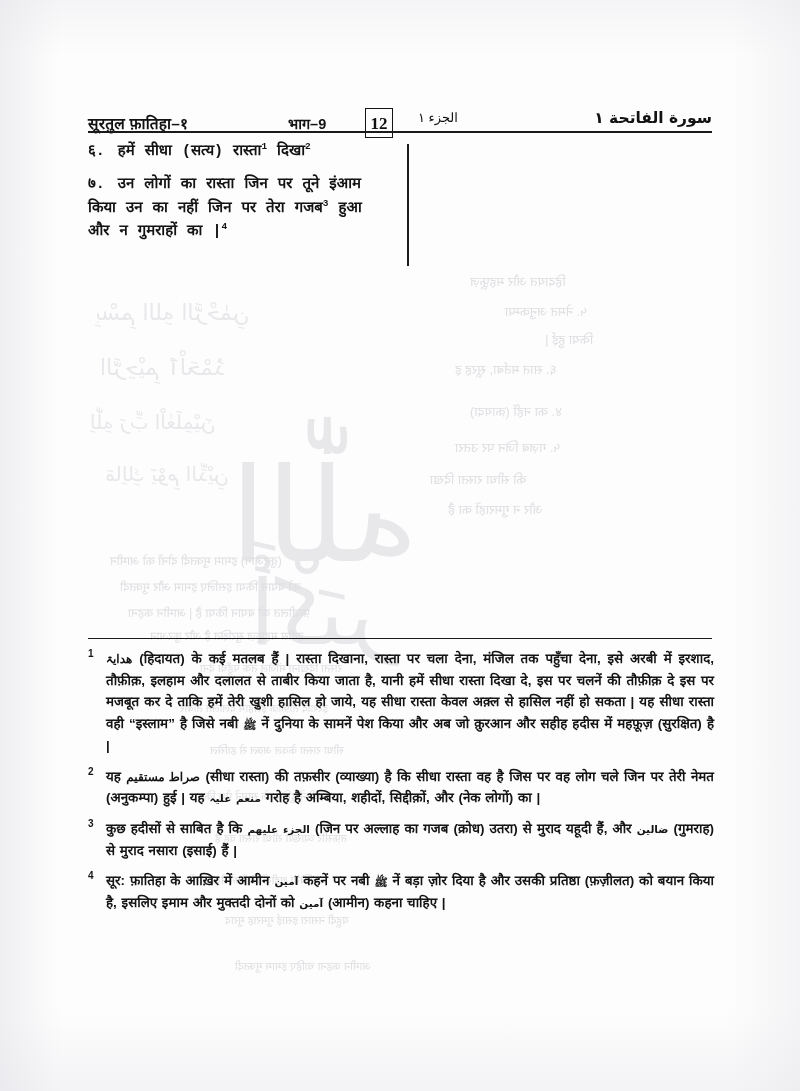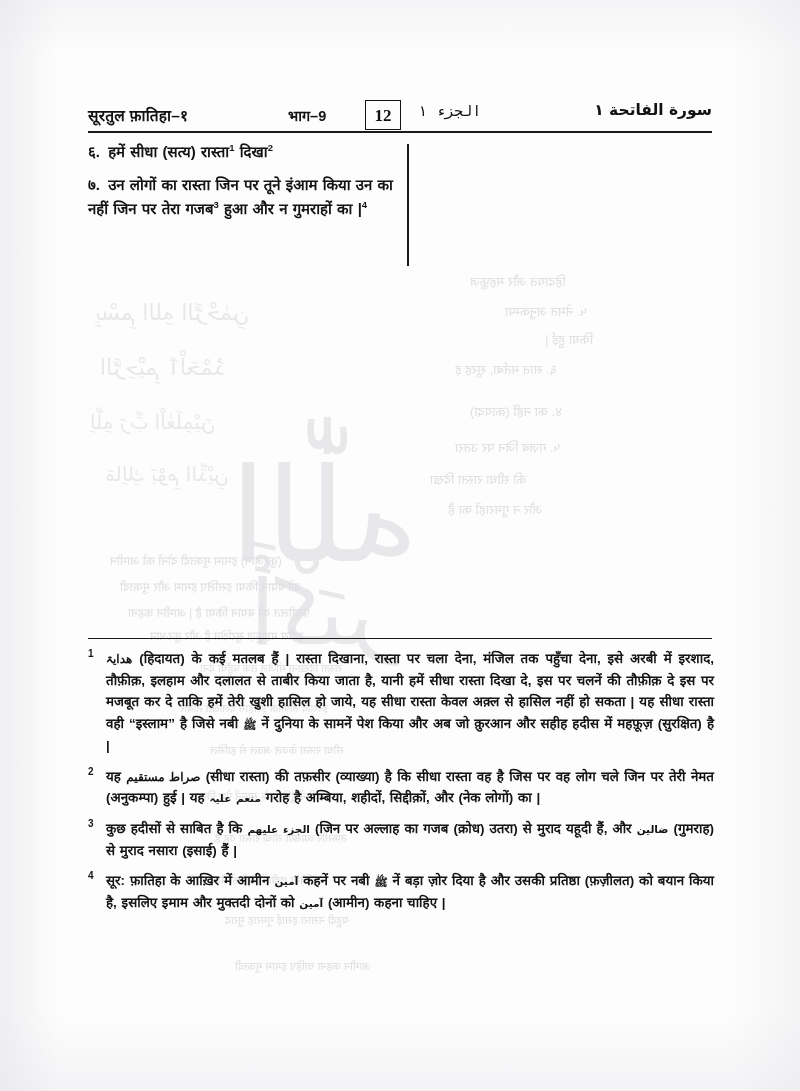--- a/index.html
+++ b/index.html
@@ -55,21 +55,21 @@
   .content {
     position: absolute;
     inset: 0;
     z-index: 2;
   }
 
   
   .header {
     position: absolute;
     left: 88px;
-    top: 100px;
+    top: 108px;
     width: 624px;
     height: 34px;
   }
   .hdr-left {
     position: absolute;
     left: 0;
     top: 4px;
     font-family: "Liberation Sans", sans-serif;
     font-weight: bold;
     font-size: 15.5px;
@@ -82,41 +82,41 @@
     top: 5px;
     font-family: "Liberation Sans", sans-serif;
     font-weight: bold;
     font-size: 14.5px;
     color: #121212;
   }
   .hdr-pagebox {
     position: absolute;
     left: 277px;
     top: 0px;
-    width: 36px;
+    width: 28px;
     height: 30px;
     border: 1.6px solid #141414;
     box-sizing: border-box;
     display: flex;
     align-items: center;
     justify-content: center;
   }
   .hdr-pagenum {
     font-family: "Liberation Serif", serif;
     font-size: 17px;
     font-weight: bold;
     color: #101010;
     line-height: 1;
   }
   .hdr-juz {
     position: absolute;
     left: 330px;
     top: 2px;
-    font-family: Liberation Mono, monospace;
-    font-size: 15px;
+    font-family: Liberation Sans, sans-serif;
+    font-size: 13px;
     color: #121212;
     direction: rtl;
   }
   .hdr-surah {
     position: absolute;
     right: 0;
     top: 1px;
     font-family: "DejaVu Sans", sans-serif;
     font-weight: bold;
     font-size: 15.5px;
@@ -149,21 +149,21 @@
     border-left: 2px solid #1c1c1c;
   }
 
   .hindi-col {
     position: absolute;
     left: 0;
     top: 0;
     width: 305px;
   }
   .hindi-verse {
-    font-family: Liberation Sans, sans-serif;
+    font-family: Liberation Mono, monospace;
     font-size: 15px;
     font-weight: 600;
     color: #131313;
     line-height: 1.55;
     margin-bottom: 10px;
     word-spacing: 1px;
   }
   .hindi-verse:last-child { margin-bottom: 0; }
   .vnum {
     font-weight: 700;
@@ -239,21 +239,21 @@
   .footnote:last-child { margin-bottom: 0; }
   .fn-marker {
     position: absolute;
     left: 0;
     top: -2px;
     font-size: 10px;
     font-weight: 700;
     color: #141414;
   }
   .ar-inline {
-    font-family: Liberation Sans, sans-serif;
+    font-family: Liberation Serif, serif;
     font-size: 12px;
     direction: rtl;
     unicode-bidi: isolate;
     display: inline-block;
     vertical-align: baseline;
   }
   .ar-small {
     font-family: "DejaVu Sans", sans-serif;
     font-size: 10.5px;
     direction: rtl;

